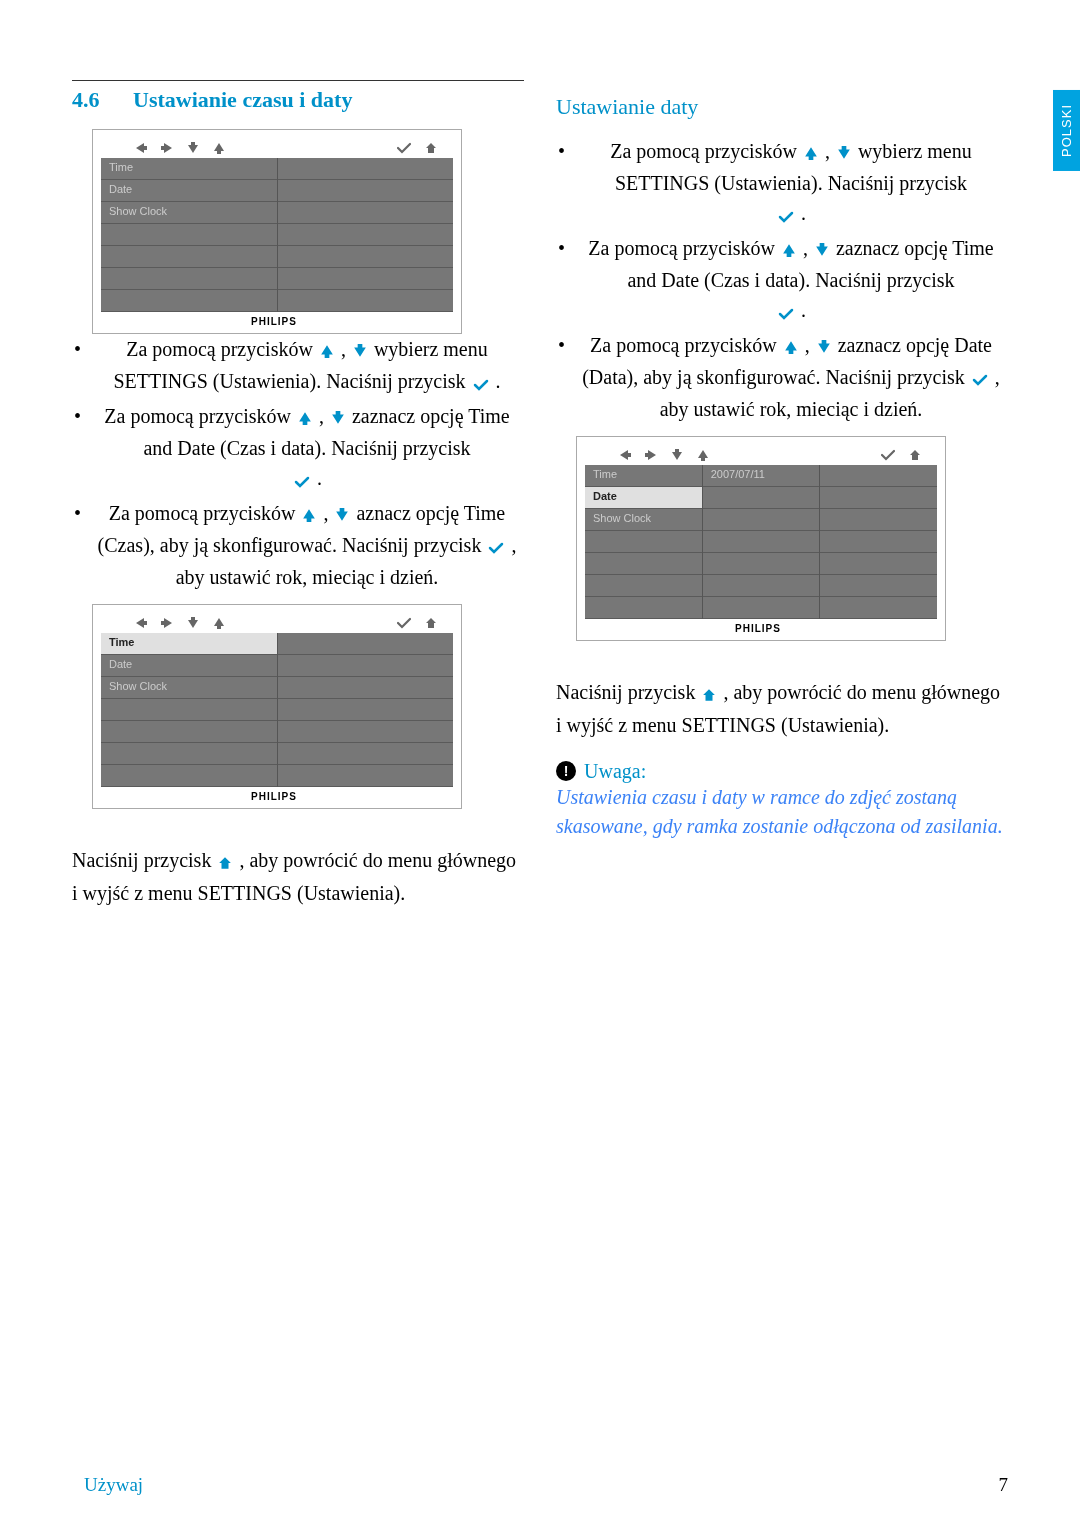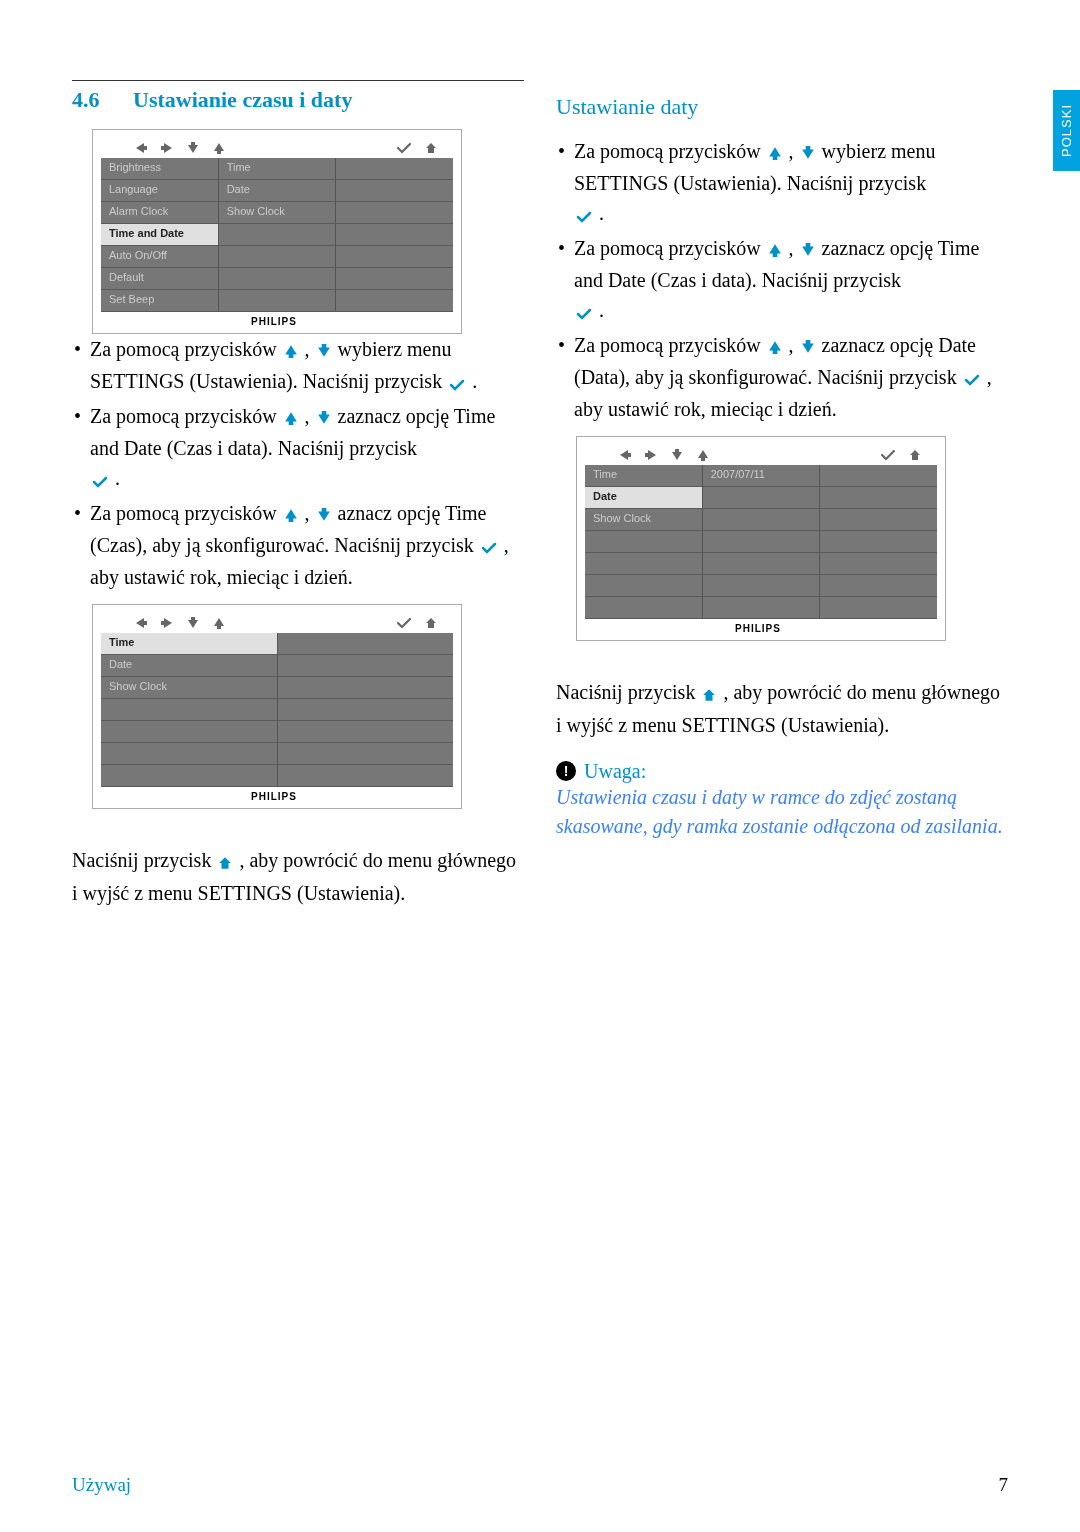--- a/index.html
+++ b/index.html
@@ -16,21 +16,21 @@
     padding: 80px 72px 40px 72px;
     display: flex;
     gap: 32px;
   }
   .col { flex: 1; min-width: 0; }
   .heading-row { border-top: 1px solid #333; padding-top: 6px; margin-bottom: 16px; }
   .section-num { color: #0091c9; font-weight: bold; font-size: 22px; display: inline-block; width: 56px; }
   .section-title { color: #0091c9; font-weight: bold; font-size: 22px; }
   .subheading { color: #0091c9; font-size: 22px; margin: 28px 0 16px 0; }
   ul.instr { list-style: none; padding-left: 18px; }
-  ul.instr > li { position: relative; margin-bottom: 2px; line-height: 1.5; }
+  ul.instr > li { position: relative; margin-bottom: 2px; line-height: 1.5; text-align: center; }
   ul.instr > li::before { content: "•"; position: absolute; left: -16px; }
   .return-text { margin-top: 36px; line-height: 1.5; }
   .icon { display: inline-block; vertical-align: middle; margin: 0 2px; }
   
   .device-shot {
     border: 1px solid #aaa;
     background: #fff;
     padding: 8px 8px 6px 8px;
     margin: 12px 0 0 20px;
     width: 370px;
@@ -90,21 +90,21 @@
   .note-head { color: #0091c9; font-size: 20px; display: inline-flex; align-items: center; gap: 8px; margin-top: 20px; }
   .note-head .exclam {
     display: inline-flex; width: 20px; height: 20px; border-radius: 50%;
     background: #000; color: #fff; font-family: Arial, sans-serif; font-weight: bold;
     font-size: 14px; align-items: center; justify-content: center;
   }
   .note-body { color: #3b82f6; line-height: 1.45; font-style: italic; }
   .footer {
     position: absolute;
     bottom: 36px;
-    left: 72px;
+    left: 84px;
     right: 72px;
     display: flex;
     justify-content: space-between;
     font-size: 19px;
   }
   .footer .f-left { color: #0091c9; }
   .footer .f-right { color: #000; }
 </style>
 </head>
 <body>
@@ -173,29 +173,20 @@
         <span class="group-right">
           <svg width="14" height="12">
               <use href="#ic-check-g"></use>
             </svg>
           <svg width="12" height="12">
               <use href="#ic-home-g"></use>
             </svg>
         </span>
       </div>
       <div class="panel-row">
-        <div class="panel-col">
-            <div class="panel-cell">Brightness</div>
-            <div class="panel-cell">Language</div>
-            <div class="panel-cell">Alarm Clock</div>
-            <div class="panel-cell selected">Time and Date</div>
-            <div class="panel-cell">Auto On/Off</div>
-            <div class="panel-cell">Default</div>
-            <div class="panel-cell">Set Beep</div>
-          </div>
         <div class="panel-col">
             <div class="panel-cell">Time</div>
             <div class="panel-cell">Date</div>
             <div class="panel-cell">Show Clock</div>
             <div class="panel-cell"></div>
             <div class="panel-cell"></div>
             <div class="panel-cell"></div>
             <div class="panel-cell"></div>
           </div>
         <div class="panel-col">

